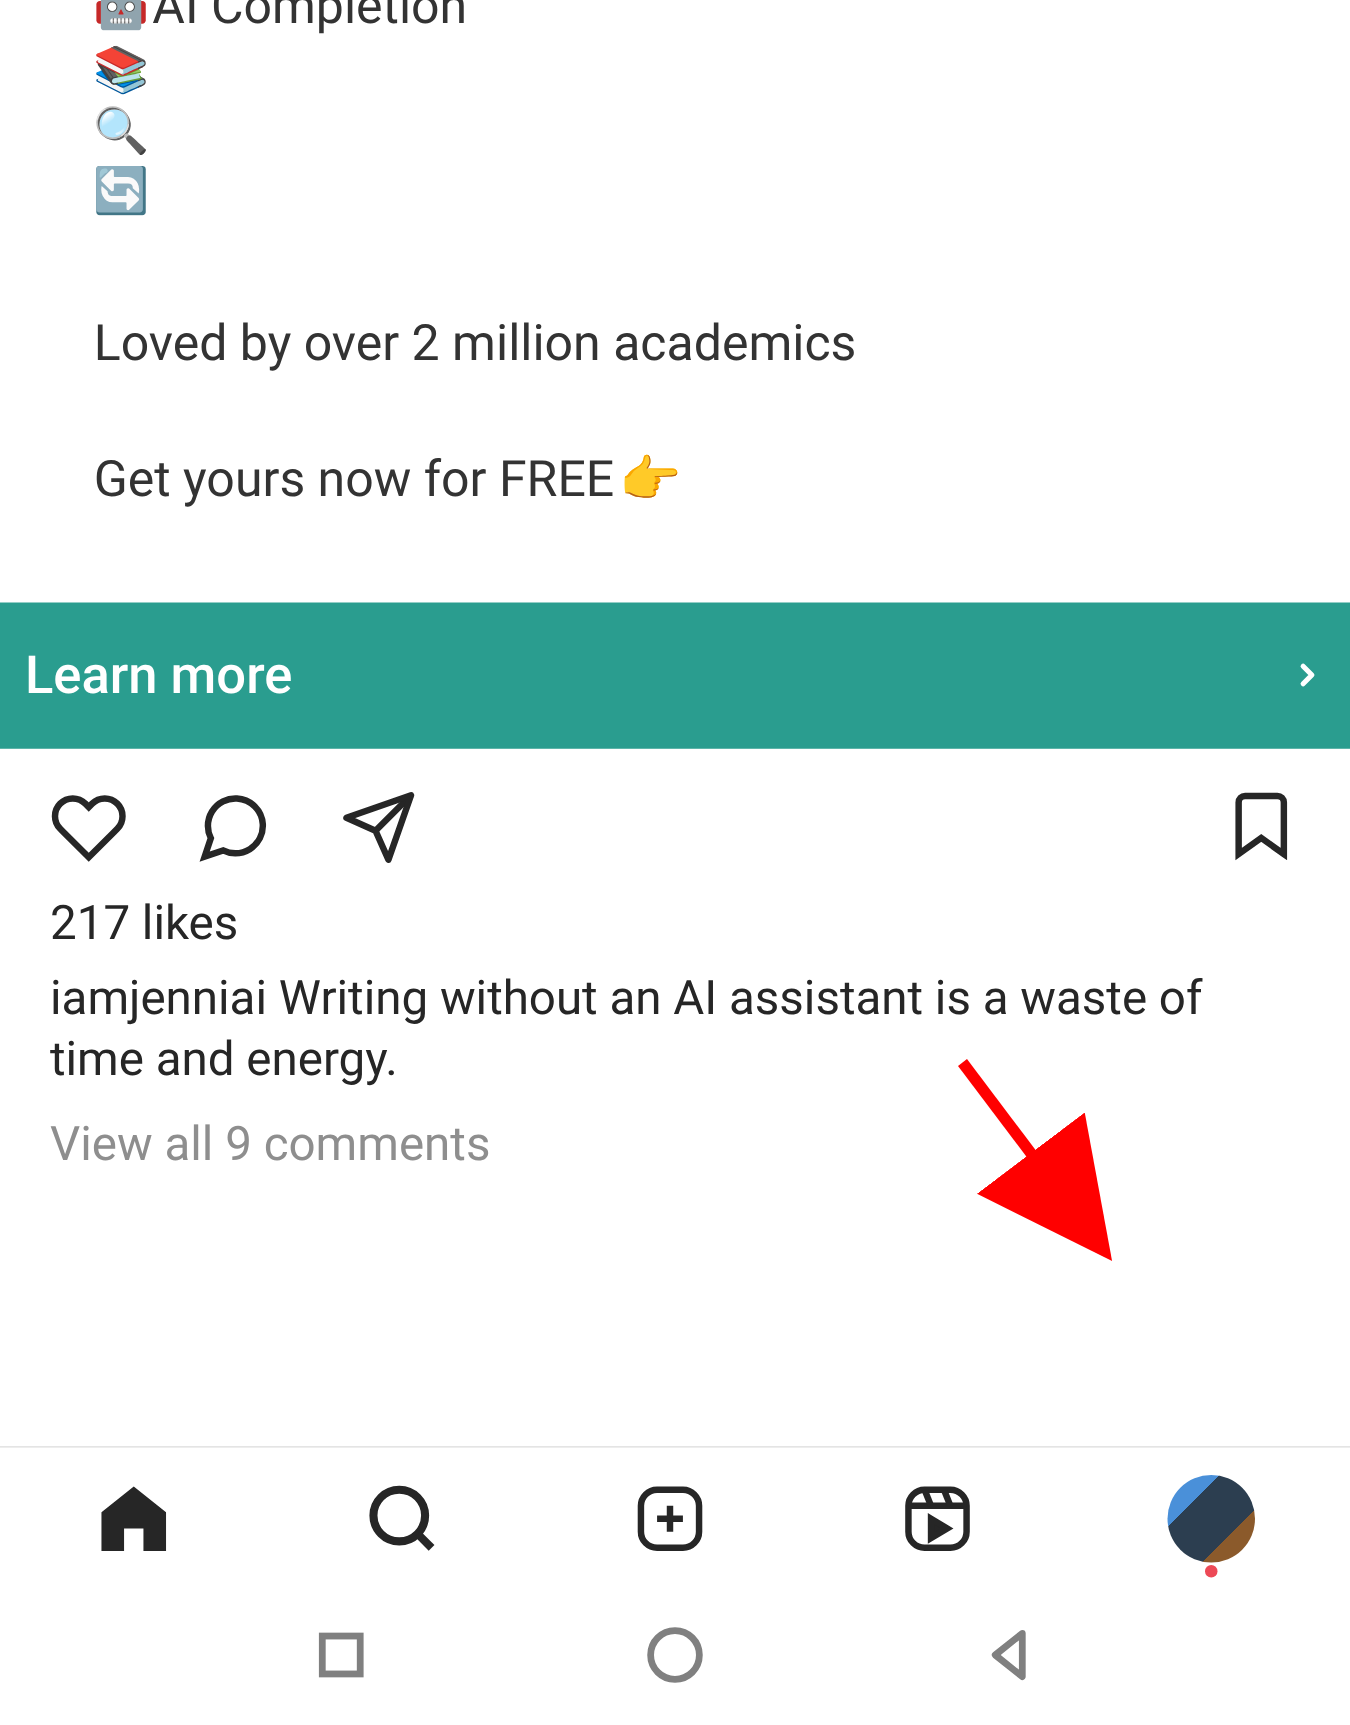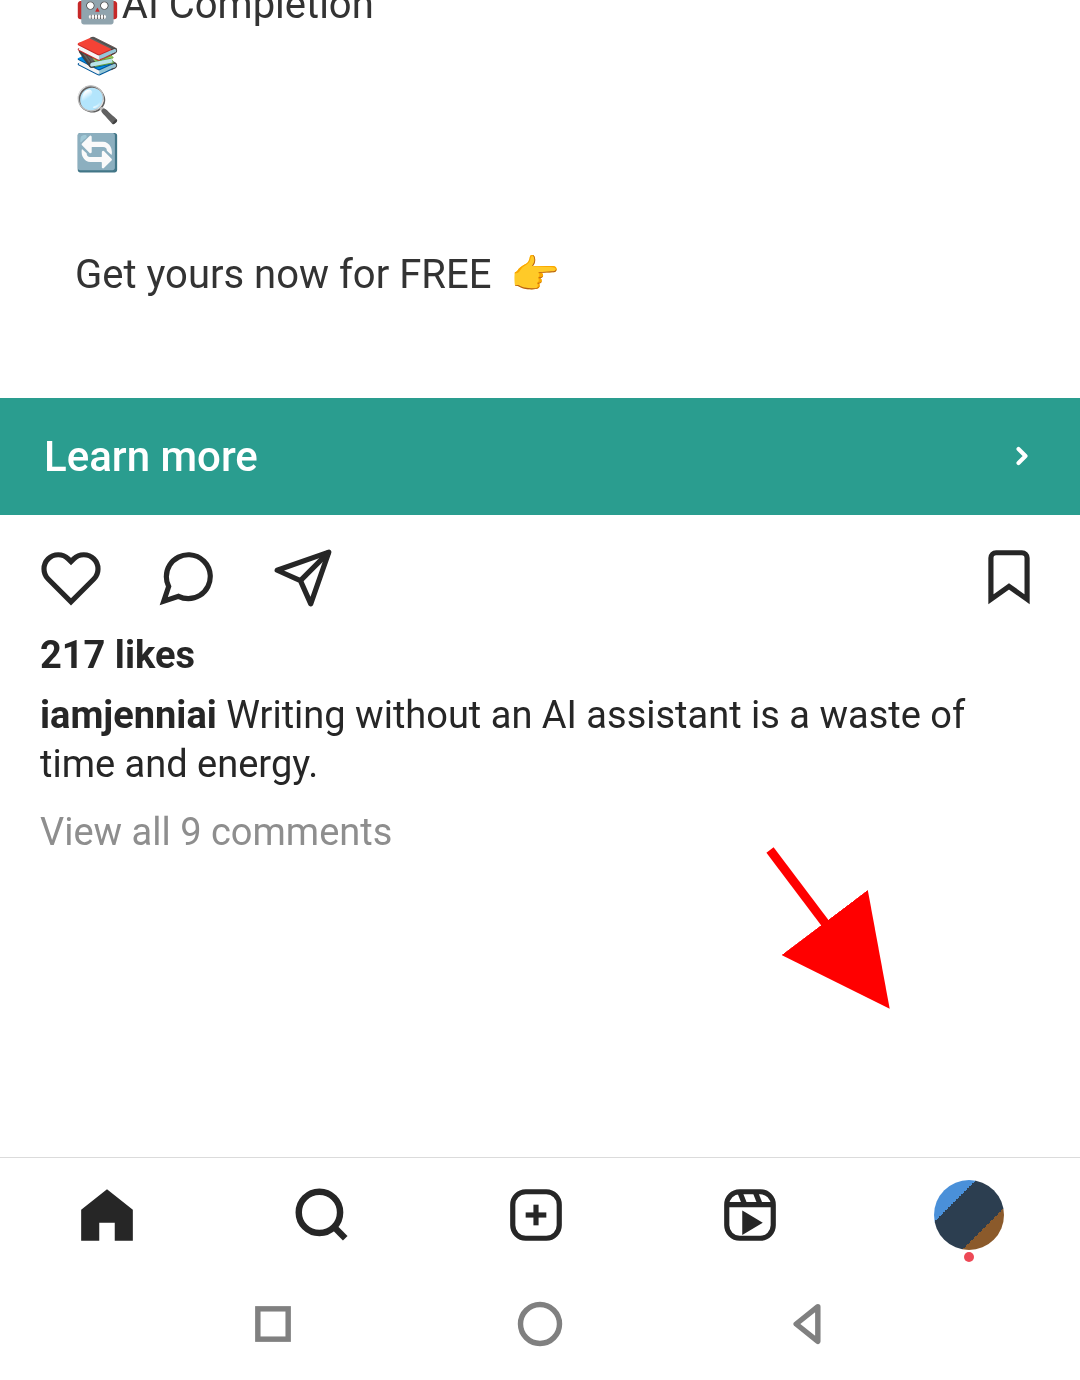--- a/index.html
+++ b/index.html
@@ -31,27 +31,27 @@
     }
     .feature-emoji {
       font-size: 36px;
     }
     .tagline {
       margin-bottom: 55px;
     }
     .cta-text {
       display: flex;
       align-items: center;
-      gap: 19px;
-      margin-bottom: 96px;
+      gap: 4px;
+      margin-bottom: 71px;
     }
     .cta-button {
       background: #2a9d8f;
       width: 100%;
-      padding: 34px 44px;
+      padding: 34px 20px;
       display: flex;
       justify-content: space-between;
       align-items: center;
       color: #fff;
       font-size: 42px;
       font-weight: 500;
     }
     .cta-chevron {
       width: 28px;
       height: 28px;
@@ -71,32 +71,32 @@
       height: 62px;
     }
     .action-right {
       margin-left: auto;
     }
     .post-meta {
       padding: 0 40px;
     }
     .likes {
       font-size: 38px;
-      font-weight: 700;
+      font-weight: 400;
       color: #262626;
       margin-bottom: 14px;
     }
     .caption {
       font-size: 38px;
       line-height: 1.3;
       color: #262626;
       margin-bottom: 20px;
     }
     .caption-user {
-      font-weight: 700;
+      font-weight: 400;
     }
     .view-comments {
       font-size: 38px;
       color: #8e8e8e;
     }
     .bottom-nav {
       position: absolute;
       bottom: 108px;
       left: 0;
       right: 0;
@@ -161,20 +161,21 @@
     <div class="feature-item">
       <span class="feature-emoji">📚</span>
     </div>
     <div class="feature-item">
       <span class="feature-emoji">🔍</span>
     </div>
     <div class="feature-item">
       <span class="feature-emoji">🔄</span>
     </div>
   </div>
+  <div class="tagline">Loved by over 2 million academics</div>
   <div class="cta-text">
     <span>Get yours now for FREE</span>
     <span>👉</span>
   </div>
 </div>
 
 <div class="cta-button">
   <span>Learn more</span>
   <svg class="cta-chevron" viewBox="0 0 24 24" fill="none" stroke="#fff" stroke-width="3.5" stroke-linecap="round" stroke-linejoin="round">
     <polyline points="9 18 15 12 9 6"></polyline>

